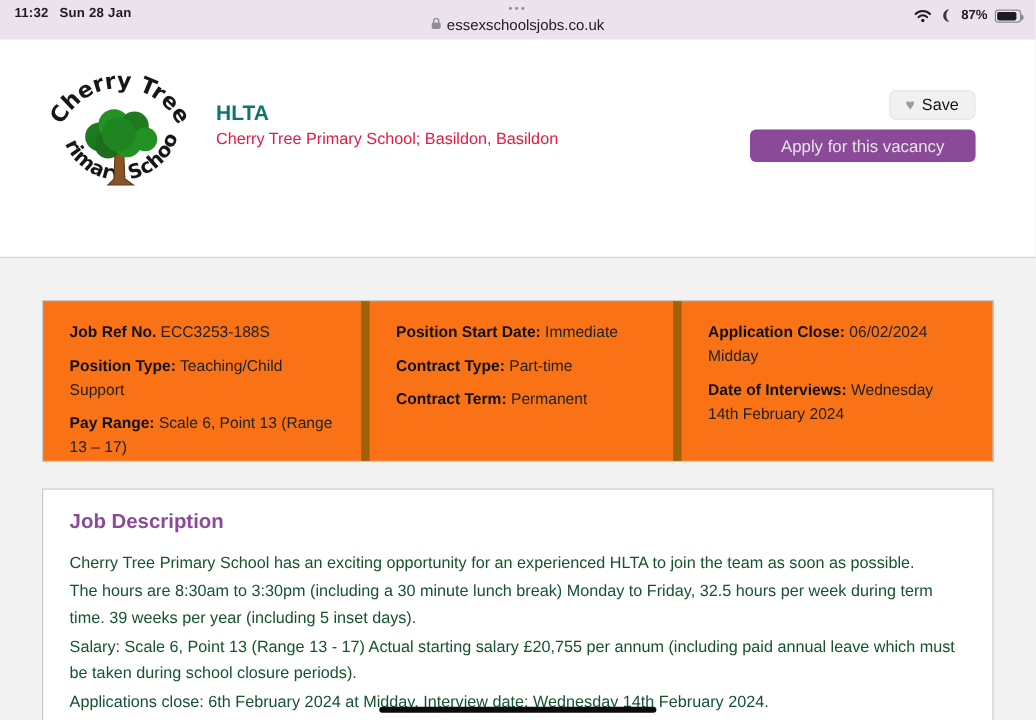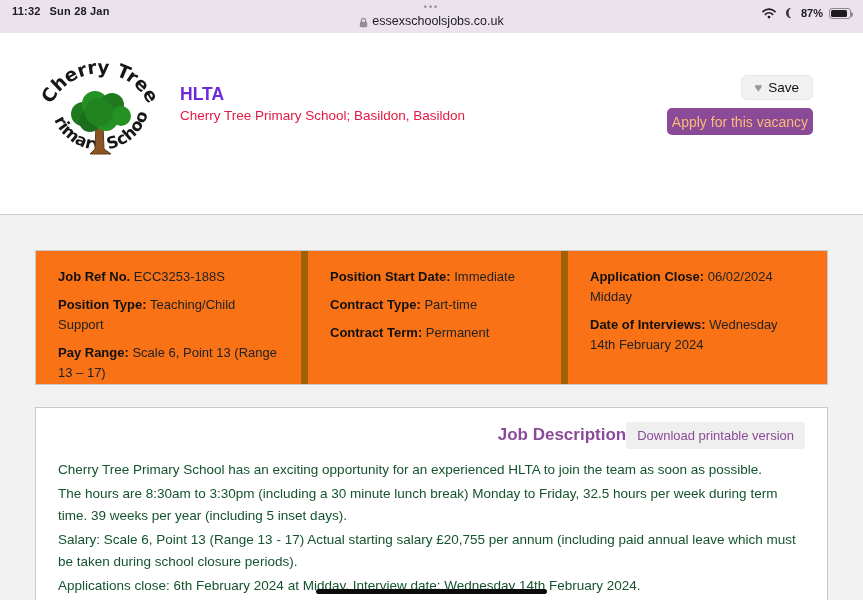--- a/index.html
+++ b/index.html
@@ -26,60 +26,60 @@
   .sb-center {
     position: absolute; left: 0; top: 0; width: 100%;
     display: flex; flex-direction: column; align-items: center;
   }
   .tab-dots {
     font-size: 9px; line-height: 8px; margin-top: 3px;
     color: #8e8e93; letter-spacing: 2px; font-weight: 700;
     cursor: pointer;
   }
   .urlrow {
-    display: flex; align-items: flex-end; gap: 4px; margin-top: 3px;
+    display: flex; align-items: flex-start; gap: 4px; margin-top: 3px;
     font-size: 12.5px; color: #1c1c1e; cursor: pointer;
   }
   .sb-right {
     position: absolute; right: 12px; top: 7px;
     display: flex; align-items: center; gap: 6px;
     font-size: 11px; font-weight: 600; color: #1c1c1e;
   }
   .battery { position: relative; width: 22px; height: 11px;
     border: 1px solid rgba(28,28,30,.45); border-radius: 3px; padding: 1px; }
   .battery-fill { height: 100%; background: #1c1c1e; border-radius: 1.5px; }
   .battery-nub { position: absolute; right: -3px; top: 3px; width: 2px; height: 5px;
     background: rgba(28,28,30,.45); border-radius: 0 2px 2px 0; }
 
   
   .header-card {
     position: absolute; top: 33px; left: 0; width: 863px; height: 182px;
     background: #fff; border-bottom: 1px solid #cfcfcf;
   }
   .logo { position: absolute; left: 35px; top: 26px; width: 130px; height: 130px; }
   .head-text { position: absolute; left: 180px; top: 51px; }
-  .head-title { margin: 0; font-size: 17.5px; font-weight: 700; color: #6d28d9; }
+  .head-title { margin: 0; font-size: 17.5px; font-weight: 700; color: #0f766e; }
   .location-link {
     display: block; margin-top: 3px; font-size: 13.5px;
     color: #e41944; text-decoration: none; cursor: pointer;
   }
   .head-actions { position: absolute; right: 50px; top: 42px;
     display: flex; flex-direction: column; align-items: flex-end; }
   .btn-save {
     display: inline-flex; align-items: center; gap: 6px;
     background: #f1f1f1; border: 1px solid #e7e7e7; border-radius: 6px;
     font-family: inherit; font-size: 13.5px; color: #111;
     padding: 4px 13px; height: 25px; cursor: pointer;
   }
   .btn-save .heart { color: #9a9a9a; font-size: 13px; line-height: 1; }
   .btn-apply {
     margin-top: 8px;
     background: #8a4a98; border: none; border-radius: 5px;
-    font-family: inherit; font-size: 14px; color: #fdba74;
-    padding: 6px 5px; height: 27px; cursor: pointer;
+    font-family: inherit; font-size: 14px; color: #e5e5e5;
+    padding: 6px 26px; height: 27px; cursor: pointer;
   }
 
   
   .info-card {
     position: absolute; top: 250px; left: 35px; width: 793px; height: 135px;
     background: #f97316; border: 1px solid #c9c9c9;
     display: flex;
   }
   .info-col { padding: 16px 22px; width: 265px; }
   .info-col + .info-col { border-left: 7px solid #a16207; }
@@ -87,21 +87,21 @@
   .info-col.c3 { width: 266px; }
   .info-row { font-size: 13px; line-height: 20px; margin-bottom: 8px; color: #222; }
   .info-row b { font-weight: 700; color: #111; }
 
   
   .job-card {
     position: absolute; top: 407px; left: 35px; width: 793px; height: 300px;
     background: #fff; border: 1px solid #c9c9c9;
     padding: 14px 22px;
   }
-  .job-head { display: flex; justify-content: flex-end; align-items: flex-start; }
+  .job-head { display: flex; justify-content: space-between; align-items: flex-start; }
   .job-title { margin: 0; font-size: 17px; font-weight: 700; color: #8a4a98; line-height: 26px; }
   .btn-download {
     background: #efefef; border: none; border-radius: 3px;
     font-family: inherit; font-size: 13px; color: #8a4a98;
     padding: 6px 11px; cursor: pointer;
   }
   .job-card p { margin: 2px 0 0; font-size: 13.5px; line-height: 22px; color: #14532d; }
   .job-card p:first-of-type { margin-top: 10px; }
 
   
@@ -197,21 +197,20 @@
     </div>
     <div class="info-col c3">
       <div class="info-row"><b>Application Close:</b><span> 06/02/2024 Midday</span></div>
       <div class="info-row"><b>Date of Interviews:</b><span> Wednesday 14th February 2024</span></div>
     </div>
   </div>
 
   <div class="job-card">
     <div class="job-head">
       <h2 class="job-title">Job Description</h2>
-      <button class="btn-download">Download printable version</button>
     </div>
     <p>Cherry Tree Primary School has an exciting opportunity for an experienced HLTA to join the team as soon as possible.</p>
     <p>The hours are 8:30am to 3:30pm (including a 30 minute lunch break) Monday to Friday, 32.5 hours per week during term time. 39 weeks per year (including 5 inset days).</p>
     <p>Salary: Scale 6, Point 13 (Range 13 - 17) Actual starting salary £20,755 per annum (including paid annual leave which must be taken during school closure periods).</p>
     <p>Applications close: 6th February 2024 at Midday. Interview date: Wednesday 14th February 2024.</p>
     <p>School</p>
   </div>
 
   <div class="home-indicator"></div>
 

